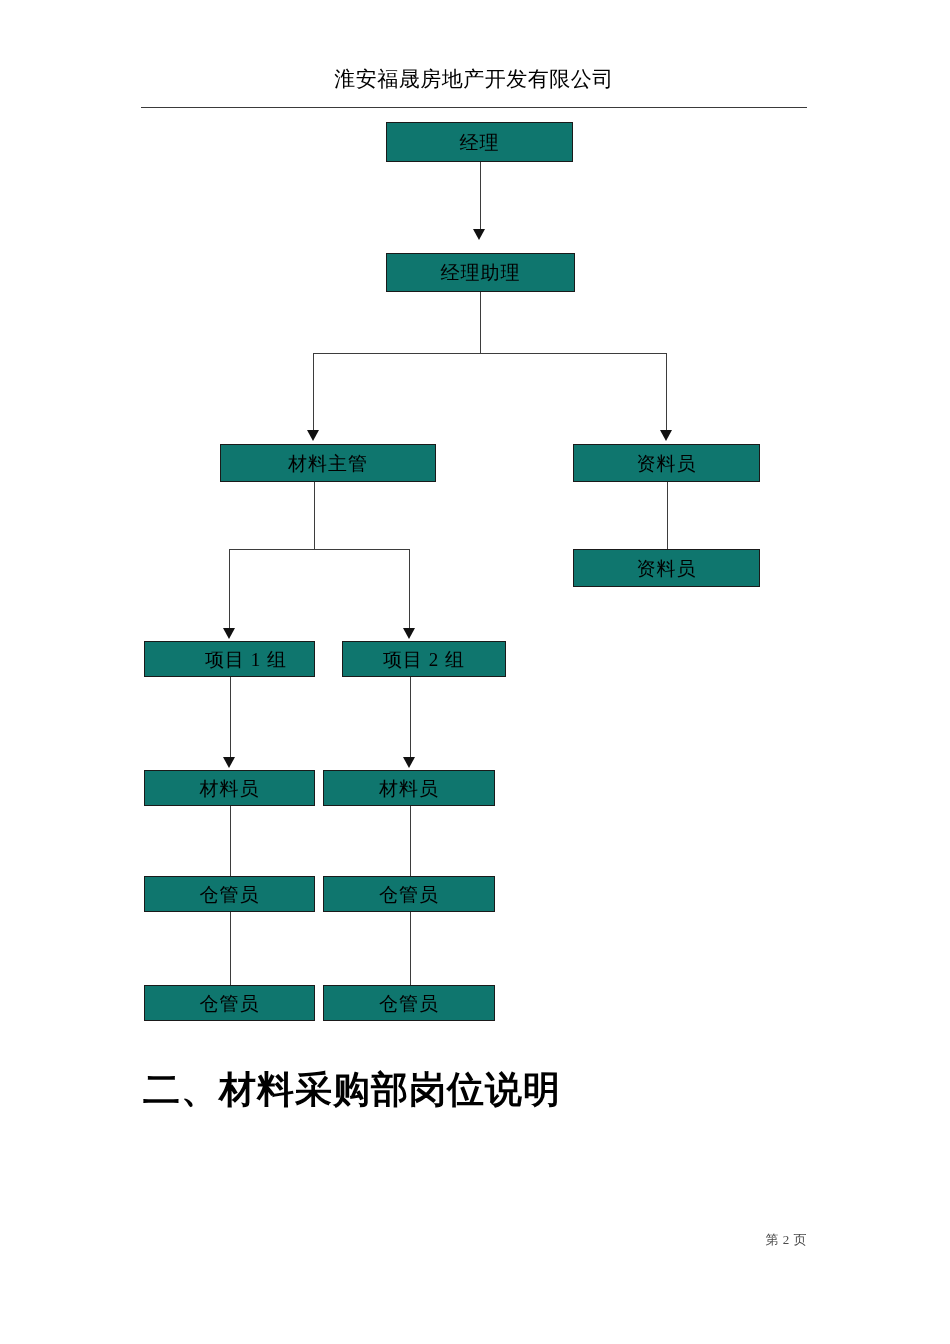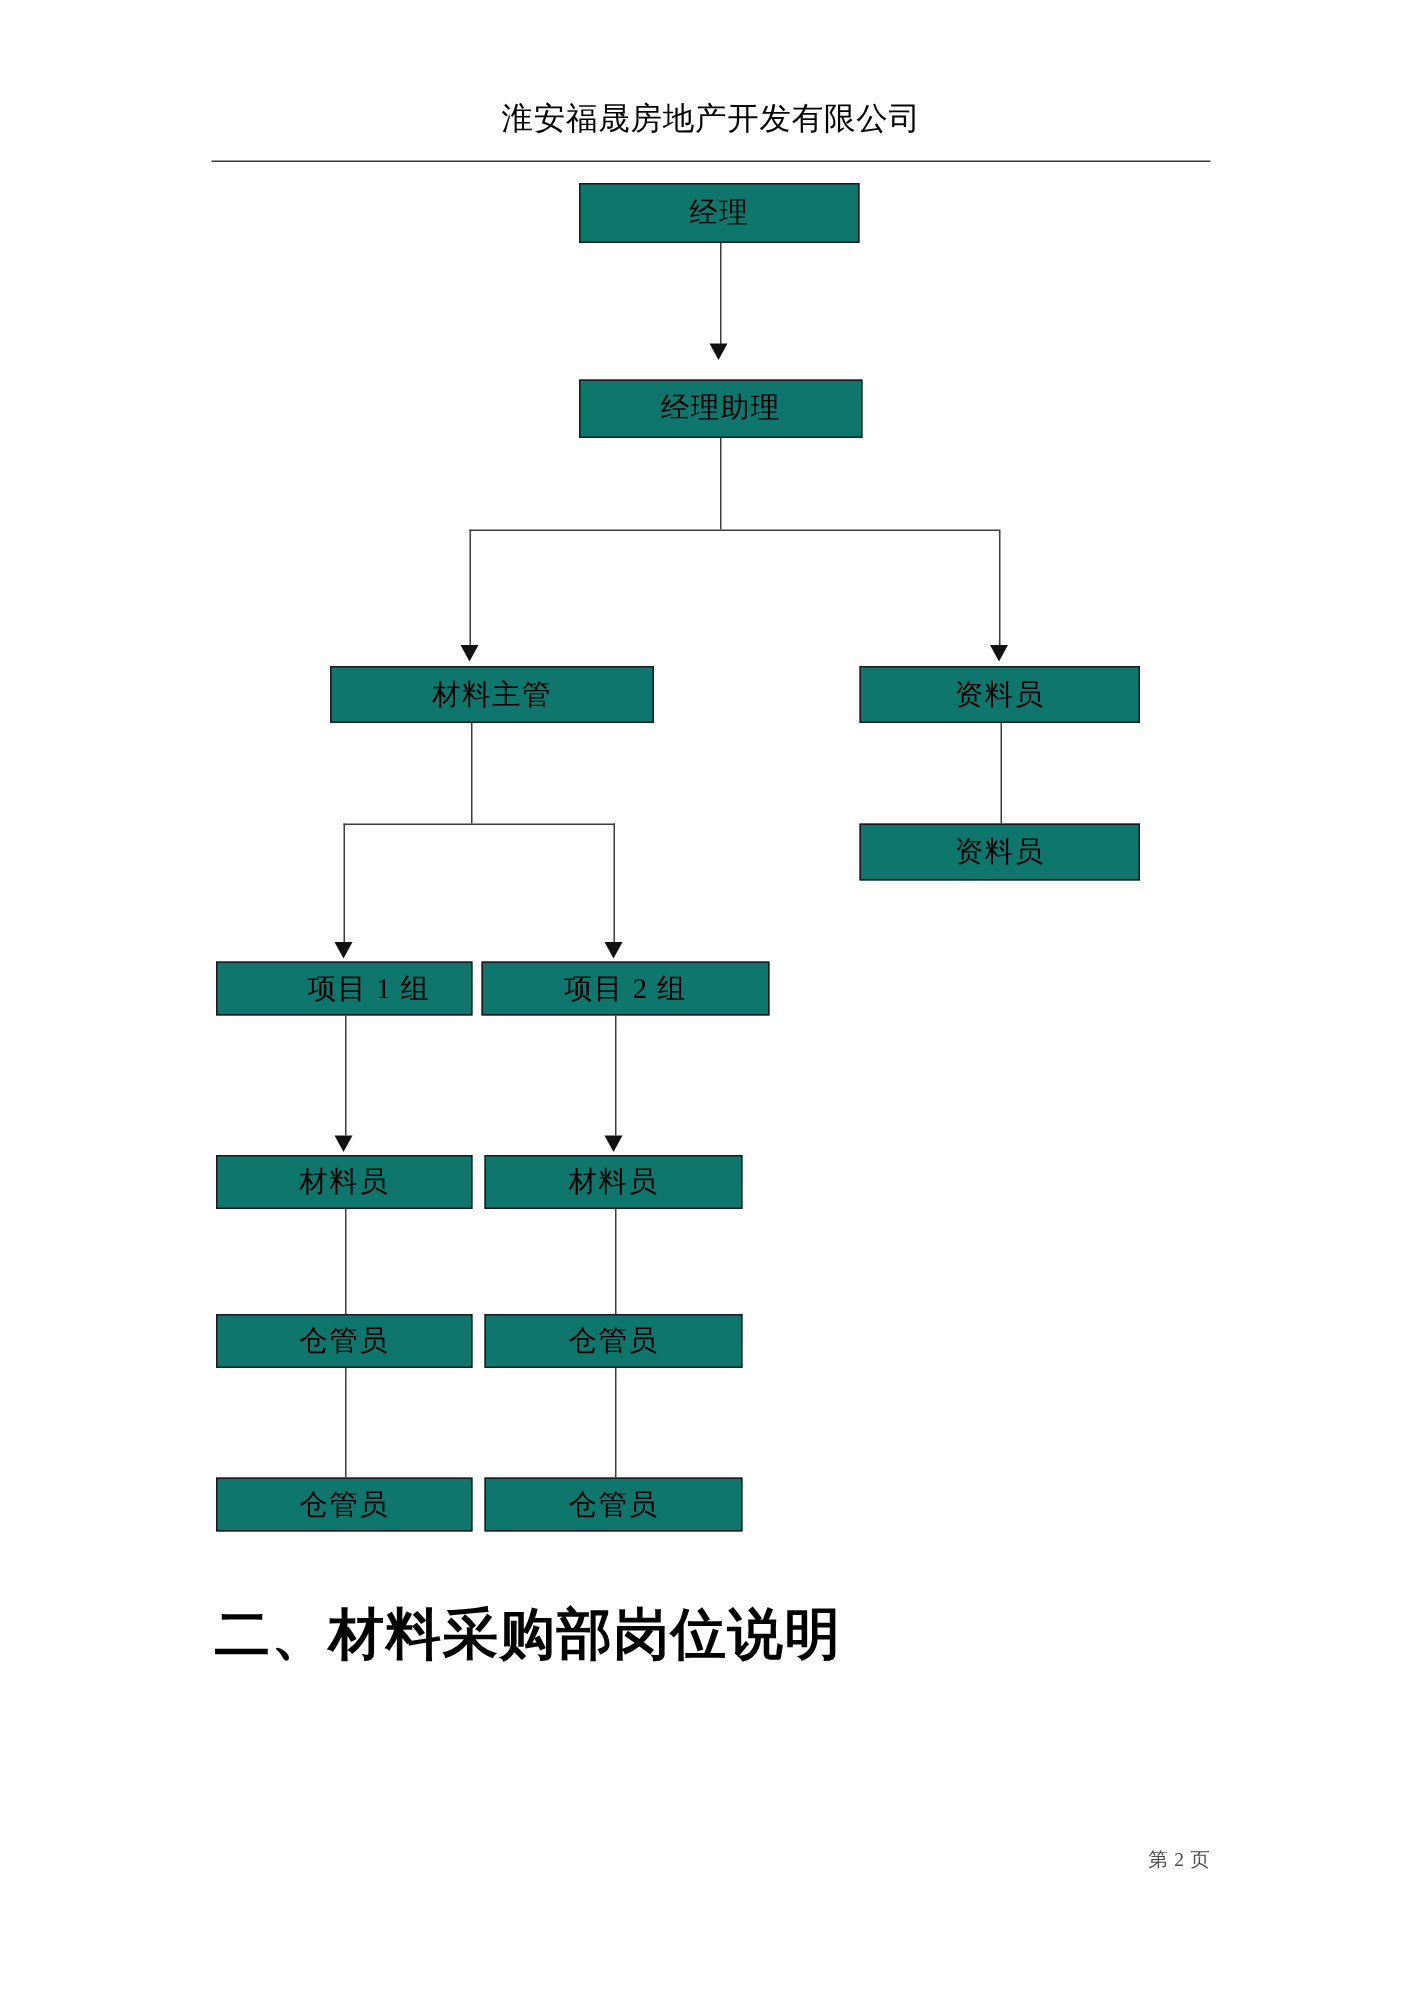--- a/index.html
+++ b/index.html
@@ -152,21 +152,21 @@
     <div class="node" style="left:386px; top:241px; width:189px; height:39px;margin-top:12px;">经理助理</div>
 
     <div class="node" style="left:220px; top:444px; width:216px; height:38px;">材料主管</div>
 
     <div class="node" style="left:573px; top:444px; width:187px; height:38px;">资料员</div>
 
     <div class="node" style="left:573px; top:549px; width:187px; height:38px;">资料员</div>
 
     <div class="node" style="left:144px; top:641px; width:171px; height:36px;padding-left:33px;">项目 1 组</div>
 
-    <div class="node" style="left:321px; top:641px; width:192px; height:36px;">项目 2 组</div>
+    <div class="node" style="left:342px; top:641px; width:164px; height:36px;">项目 2 组</div>
 
     <div class="node" style="left:144px; top:770px; width:171px; height:36px;">材料员</div>
 
     <div class="node" style="left:323px; top:770px; width:172px; height:36px;">材料员</div>
 
     <div class="node" style="left:144px; top:876px; width:171px; height:36px;">仓管员</div>
 
     <div class="node" style="left:323px; top:876px; width:172px; height:36px;">仓管员</div>
 
     <div class="node" style="left:144px; top:985px; width:171px; height:36px;">仓管员</div>

